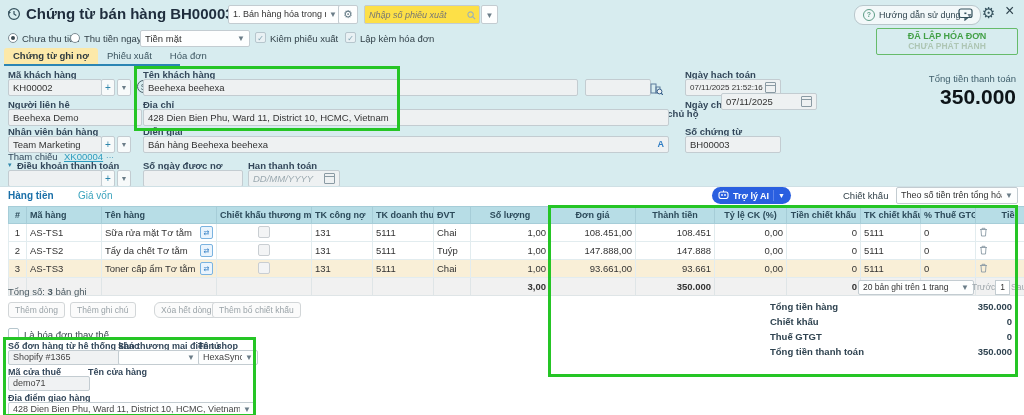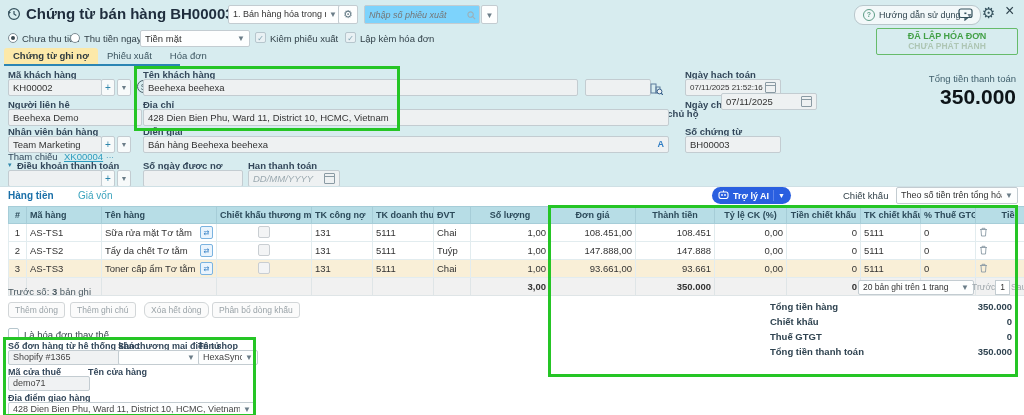--- a/index.html
+++ b/index.html
@@ -57,21 +57,21 @@
   .convicon{display:inline-block;width:11px;height:11px;border:1px solid #7ab3e0;background:#eaf4fd;border-radius:2px;
     color:#2e7cc3;font-size:7px;line-height:11px;text-align:center;}
   .gbtn{position:absolute;height:16px;line-height:14px;border:1px solid #d2d6d8;background:#fbfbfb;border-radius:3px;
     text-align:center;font-size:8.5px;color:#9aa3a8;box-sizing:border-box;padding:0 6px;white-space:nowrap;}
   .sum-label{position:absolute;left:770px;font-size:9.5px;font-weight:bold;color:#2f4350;white-space:nowrap;}
   .sum-value{position:absolute;left:852px;width:160px;text-align:right;font-size:9.5px;font-weight:bold;color:#2f4350;}
   .greenbox{position:absolute;border:3px solid #25c525;pointer-events:none;z-index:50;}
   .slabel{position:absolute;font-size:9px;font-weight:bold;color:#33475a;white-space:nowrap;}
   .sinp{position:absolute;height:13px;line-height:13px;background:#f0f2f3;border:1px solid #c3ccd1;border-radius:2px;
     font-size:9px;color:#444;padding:0 4px;white-space:nowrap;overflow:hidden;}
-  .searchwrap{position:absolute;display:flex;align-items:center;background:#7dd3fc;border:1px solid #c3ccd1;border-radius:2px;}
+  .searchwrap{position:absolute;display:flex;align-items:center;background:#fde047;border:1px solid #c3ccd1;border-radius:2px;}
   .searchwrap input{border:0;outline:0;flex:1;font-size:9px;font-style:italic;color:#555;padding:0 4px;background:transparent;
     font-family:"Liberation Sans","DejaVu Sans",sans-serif;min-width:0;}
   .pgnum{position:absolute;width:13px;height:13px;border:1px solid #c3ccd1;background:#fff;text-align:center;
     font-size:8.5px;line-height:13px;color:#333;}
   .dim{color:#a0a8ad;font-size:8.5px;position:absolute;}
   .trash{display:inline-block;vertical-align:middle;}
 </style>
 </head>
 <body>
 
@@ -365,36 +365,36 @@
       <td></td>
       <td class="tr" style="font-weight:bold;">0</td>
       <td></td>
           <td></td>
           <td></td>
     </tr>
   </tbody>
     </table>
 
   <span class="rlabel" style="left:8px;top:286px;color:#4a5a62;">
-    <span>Trước số:</span>
+    <span>Tổng số:</span>
     <b>3</b>
     <span>bản ghi</span>
   </span>
   <div class="abs inp sel" style="left:858px;top:280px;width:106px;height:13px;line-height:13px;background:#fdfefe;font-size:8.5px;">
     <span style="overflow:hidden;">20 bản ghi trên 1 trang</span>
     <span class="caret">▼</span>
   </div>
   <span class="dim" style="left:972px;top:282px;">Trước</span>
   <span class="pgnum" style="left:995px;top:280px;">1</span>
   <span class="dim" style="left:1011px;top:282px;">Sau</span>
 
   <div class="gbtn" style="left:8px;top:302px;">Thêm dòng</div>
   <div class="gbtn" style="left:70px;top:302px;">Thêm ghi chú</div>
-  <div class="gbtn" style="left:144px;top:302px;border-radius:6px;">Xóa hết dòng</div>
-  <div class="gbtn" style="left:212px;top:302px;">Phân bổ dòng khấu</div>
+  <div class="gbtn" style="left:154px;top:302px;border-radius:6px;">Xóa hết dòng</div>
+  <div class="gbtn" style="left:212px;top:302px;">Thêm bổ chiết khấu</div>
 
   <span class="sum-label" style="top:301px;">Tổng tiền hàng</span>
   <span class="sum-value" style="top:301px;">350.000</span>
   <span class="sum-label" style="top:316px;">Chiết khấu</span>
   <span class="sum-value" style="top:316px;">0</span>
   <span class="sum-label" style="top:331px;">Thuế GTGT</span>
   <span class="sum-value" style="top:331px;">0</span>
   <span class="sum-label" style="top:346px;">Tổng tiền thanh toán</span>
   <span class="sum-value" style="top:346px;">350.000</span>
 

